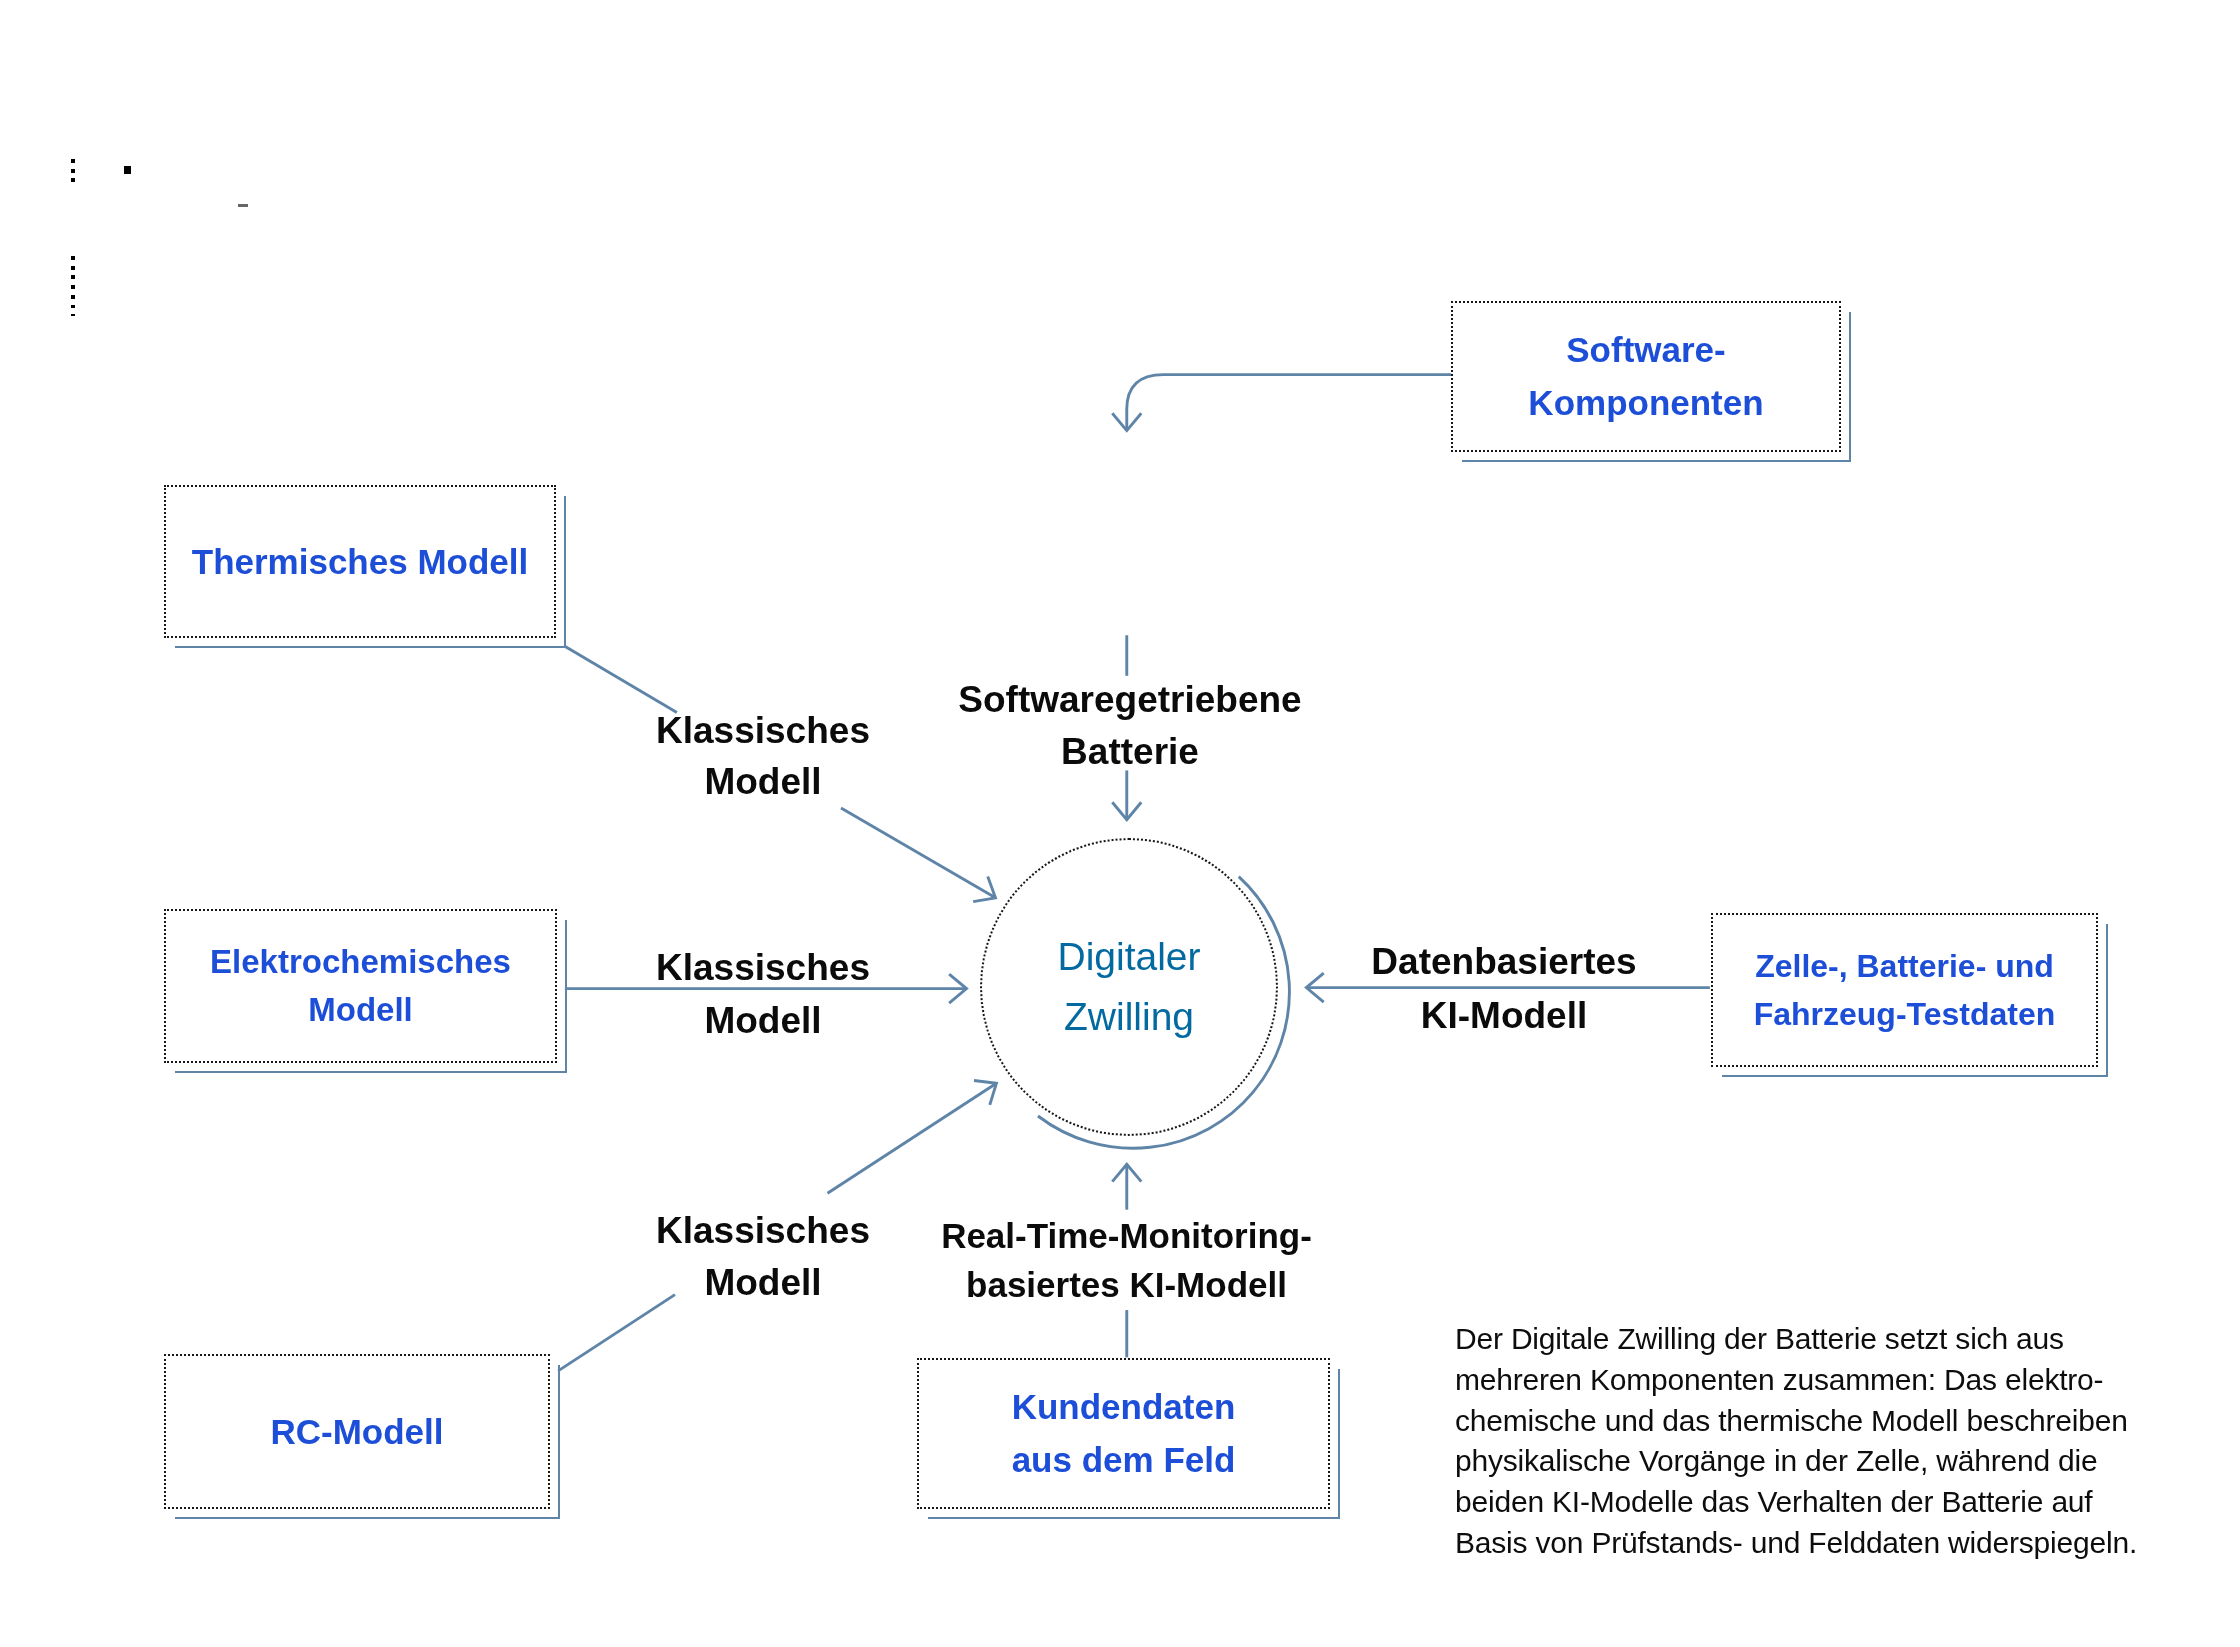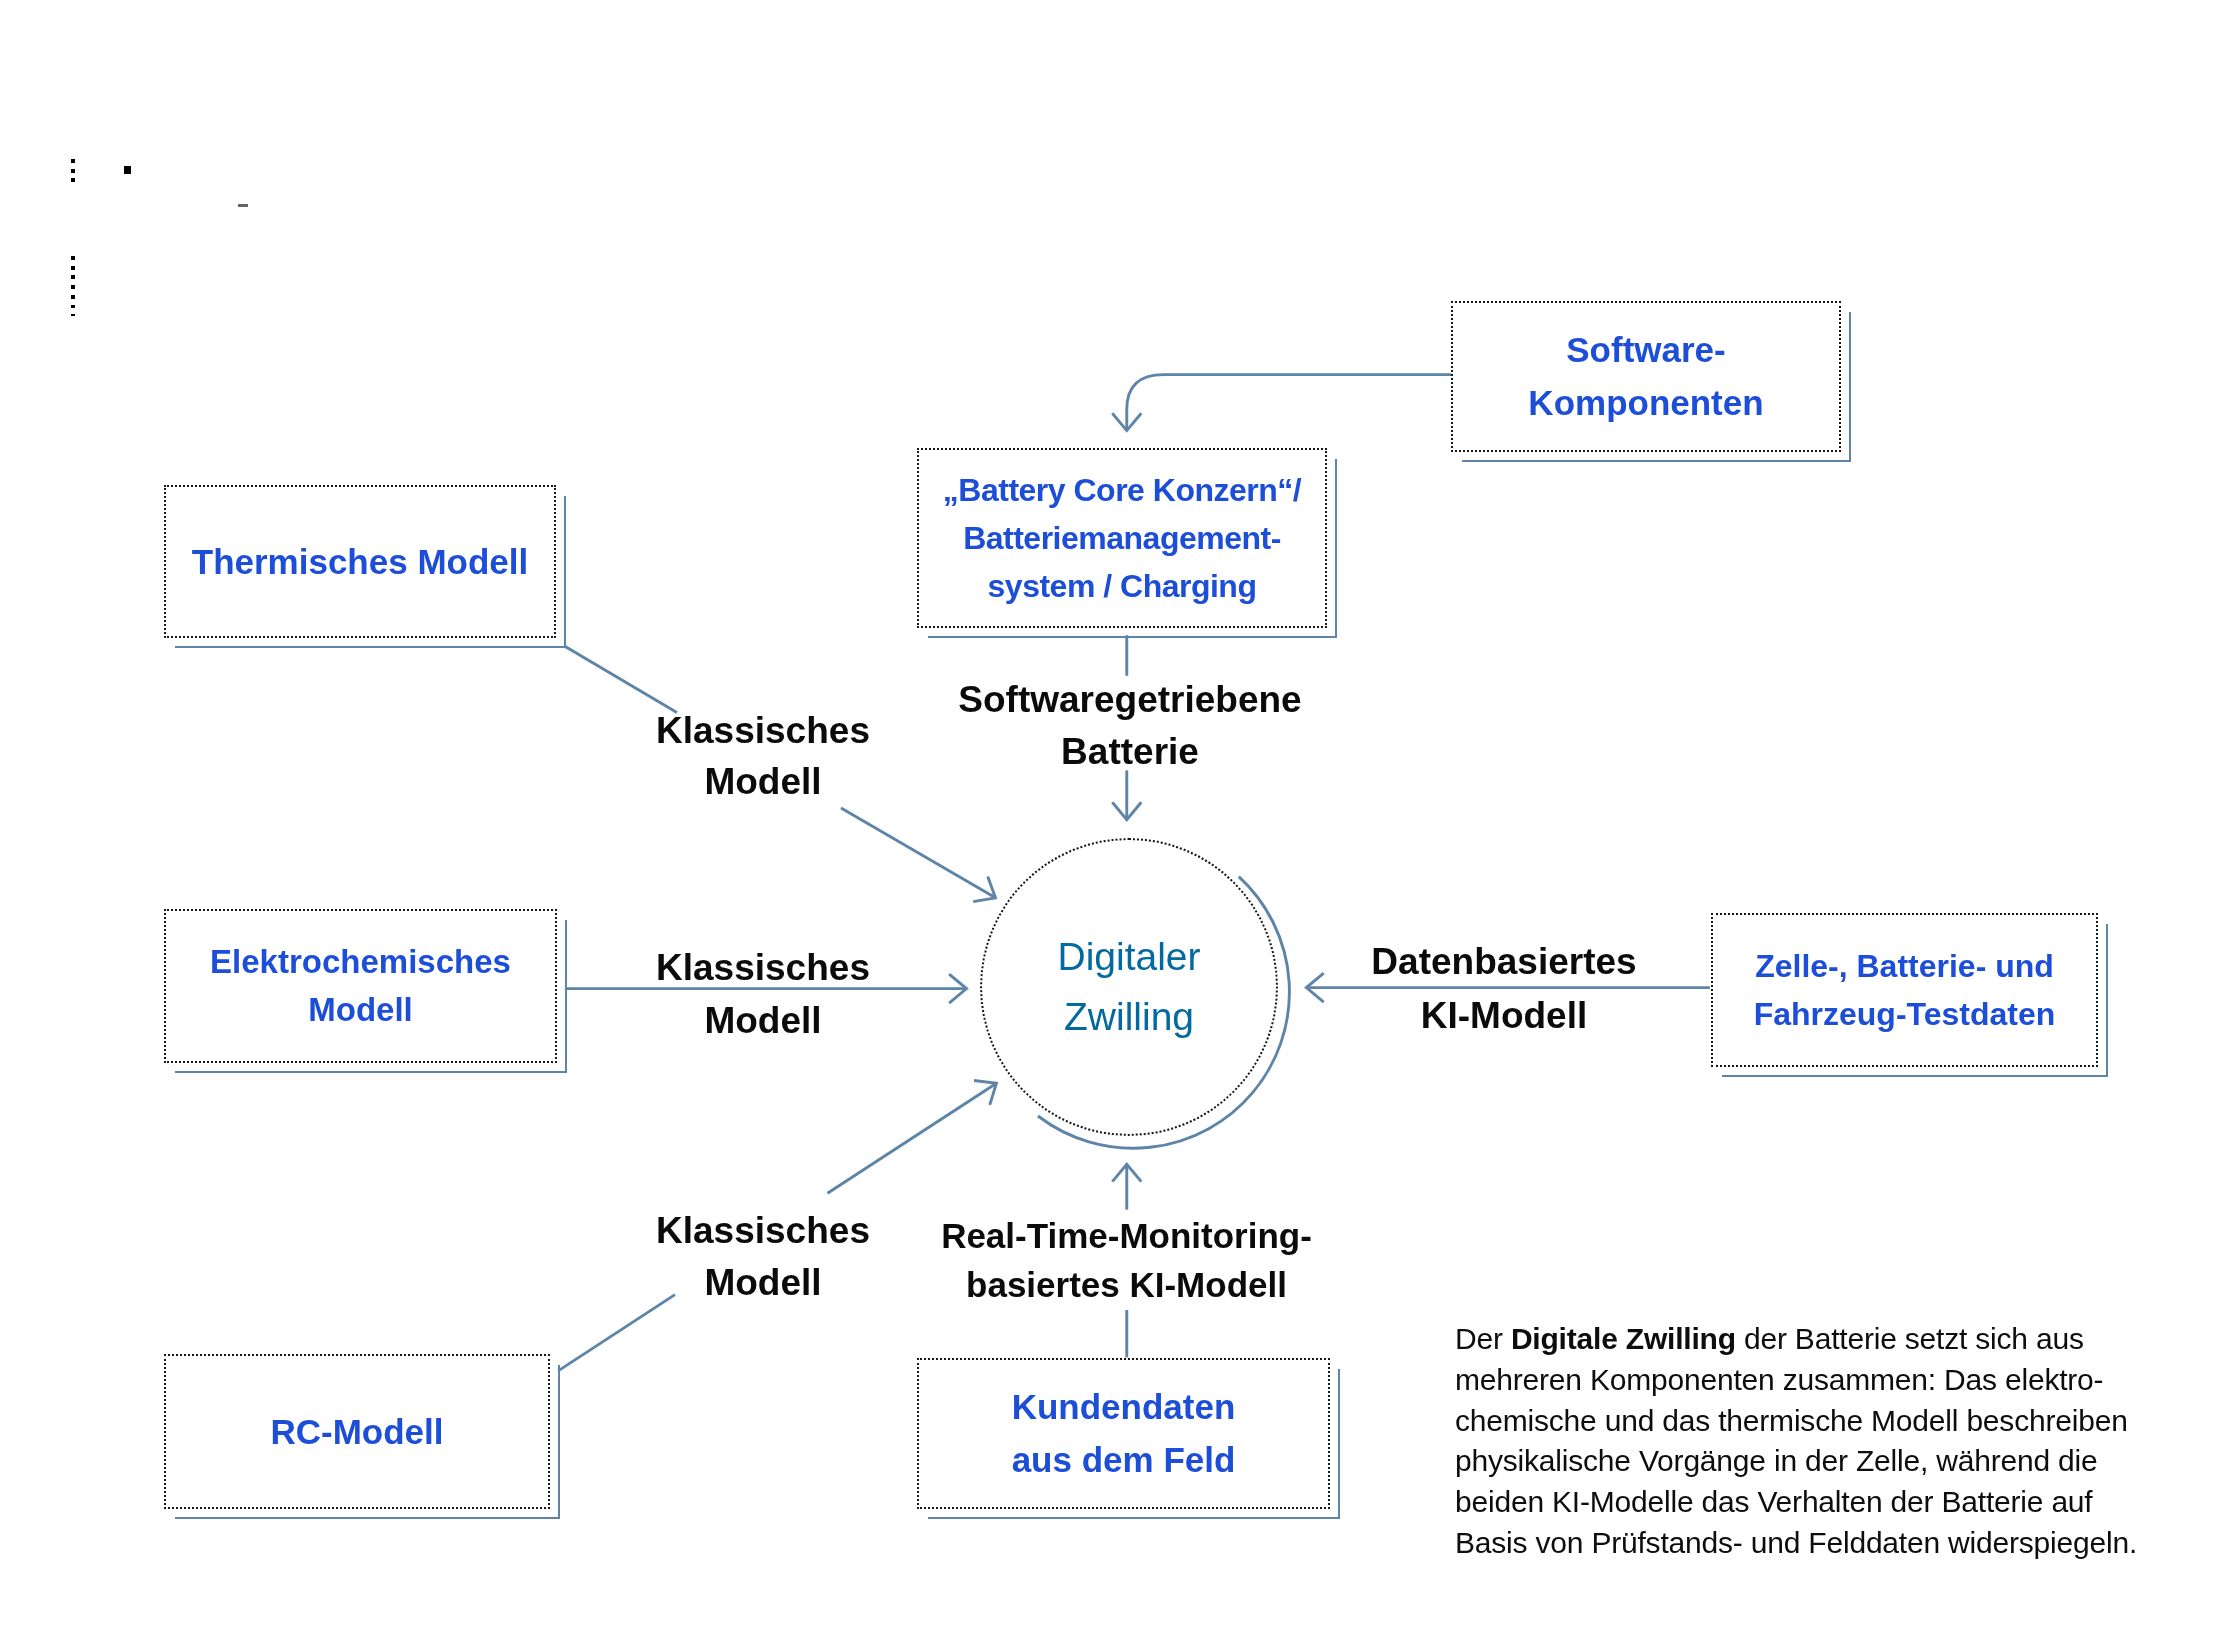--- a/index.html
+++ b/index.html
@@ -39,21 +39,21 @@
   .l-klass-mid    { left:618px;  top:942px;  width:290px; font-size:37px; line-height:1.42; }
   .l-klass-bottom { left:618px;  top:1205px; width:290px; font-size:37px; line-height:1.40; }
   .l-softgetr     { left:927px;  top:674px;  width:406px; font-size:37px; line-height:1.40; }
   .l-datenbas     { left:1359px; top:935px;  width:290px; font-size:37px; line-height:1.45; }
   .l-realtime     { left:895px;  top:1211px; width:463px; font-size:35px; line-height:1.40; }
   .caption {
     position:absolute; left:1455px; top:1319px; width:763px; z-index:2;
     font-size:30px; line-height:1.36; color:#0d0d0d; white-space:pre-line;
     letter-spacing:-0.2px; font-weight:400;
   }
-  .caption b { font-weight:700;margin-top:16px; }
+  .caption b { font-weight:400;margin-top:16px; }
   .artifact { position:absolute; z-index:0; }
   .a-dots1  { left:71px;  top:159px; width:3.9px;  height:27px; background:repeating-linear-gradient(#000 0 3.9px, transparent 3.9px 9.7px); }
   .a-dots2  { left:71px;  top:256px; width:3.9px;  height:60px; background:repeating-linear-gradient(#000 0 3.9px, transparent 3.9px 9.7px); }
   .a-square { left:124px; top:166px; width:6.8px;  height:7.7px;  background:#000; }
   .a-dash   { left:238px; top:204px; width:9.7px; height:2.9px;  background:#666; }
 </style>
 </head>
 <body>
 
 <div class="canvas">
@@ -81,23 +81,20 @@
       <path d="M 857 1236 L 1032 1122" marker-end="url(#ah)"></path>
       <path d="M 1167 1406 L 1167 1357"></path>
       <path d="M 1167 1253 L 1167 1206" marker-end="url(#ah)"></path>
       <path d="M 1283 908 A 162 162 0 0 1 1075 1156"></path>
     </g>
   </svg>
 
   <div class="box b-software">Software-
 Komponenten</div>
 
-  <div class="box b-battery">„Battery Core Konzern“/
-Batteriemanagement-
-system / Charging</div>
 
   <div class="box b-thermisches">Thermisches Modell</div>
 
   <div class="box b-elektro">Elektrochemisches
 Modell</div>
 
   <div class="box b-rc">RC-Modell</div>
 
   <div class="box b-kunden">Kundendaten
 aus dem Feld</div>

